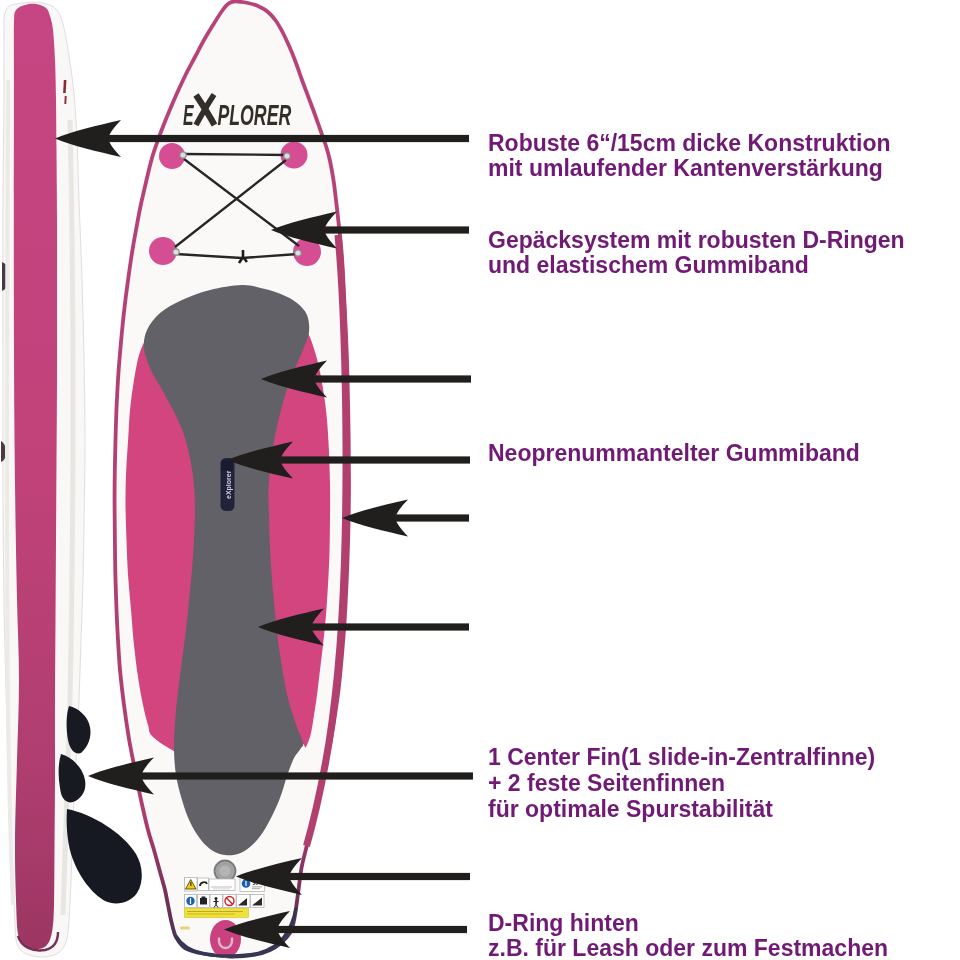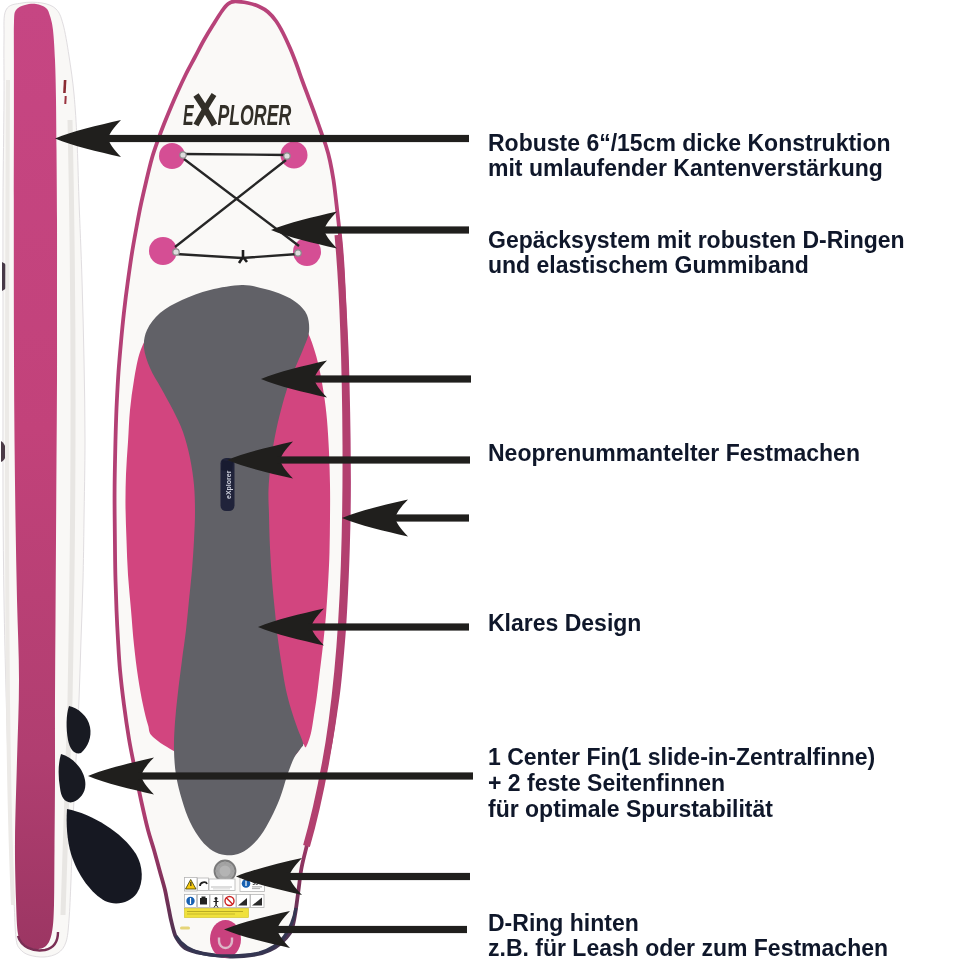--- a/index.html
+++ b/index.html
@@ -1,18 +1,18 @@
 <!DOCTYPE html>
 <html><head><meta charset="utf-8">
 <style>
 html,body{margin:0;padding:0;background:#fff;}
 #canvas{position:relative;width:960px;height:960px;background:#fff;overflow:hidden;
   font-family:"Liberation Sans", sans-serif;}
 .lbl{position:absolute;left:488px;font-weight:bold;font-size:23px;line-height:25px;
-  color:#0f172a;white-space:nowrap;letter-spacing:0px;}
+  color:#701a75;white-space:nowrap;letter-spacing:0px;}
 </style></head>
 <body>
 <div id="canvas">
 <svg width="960" height="960" viewBox="0 0 960 960" style="position:absolute;left:0;top:0">
   <defs>
     <linearGradient id="sidepink" x1="0" y1="0" x2="0" y2="1">
       <stop offset="0" stop-color="#c64683"></stop>
       <stop offset="0.45" stop-color="#c2427a"></stop>
       <stop offset="0.8" stop-color="#b03e70"></stop>
       <stop offset="1" stop-color="#9c3663"></stop>
@@ -135,17 +135,16 @@
         <rect x="138.0" y="772.4" width="335.0" height="7.2"></rect>
         <path d="M0,0 C18,-7.5 42,-13 66,-18.5 C58,-10.5 54.5,-4.5 53,0 C54.5,4.5 58,10.5 66,18.5 C42,13 18,7.5 0,0 Z" transform="translate(236.0,876.5)"></path>
         <rect x="286.0" y="872.9" width="184.0" height="7.2"></rect>
         <path d="M0,0 C18,-7.5 42,-13 66,-18.5 C58,-10.5 54.5,-4.5 53,0 C54.5,4.5 58,10.5 66,18.5 C42,13 18,7.5 0,0 Z" transform="translate(224.0,929.5)"></path>
         <rect x="274.0" y="925.9" width="193.0" height="7.2"></rect>
       </g>
 </svg>
 
 <div class="lbl" style="top:130.5px">Robuste 6“/15cm dicke Konstruktion<br>mit umlaufender Kantenverstärkung</div>
 <div class="lbl" style="top:228px">Gepäcksystem mit robusten D-Ringen<br>und elastischem Gummiband</div>
-<div class="lbl" style="top:440.5px">Neoprenummantelter Festmachen</div>
-<div class="lbl" style="top:610.5px">Klares Design</div>
+<div class="lbl" style="top:440.5px">Neoprenummantelter Gummiband</div>
 <div class="lbl" style="top:743.5px;line-height:26px">1 Center Fin(1 slide-in-Zentralfinne)<br>+ 2 feste Seitenfinnen<br>für optimale Spurstabilität</div>
 <div class="lbl" style="top:910.5px">D-Ring hinten<br>z.B. für Leash oder zum Festmachen</div>
 </div>
 
 </body></html>

